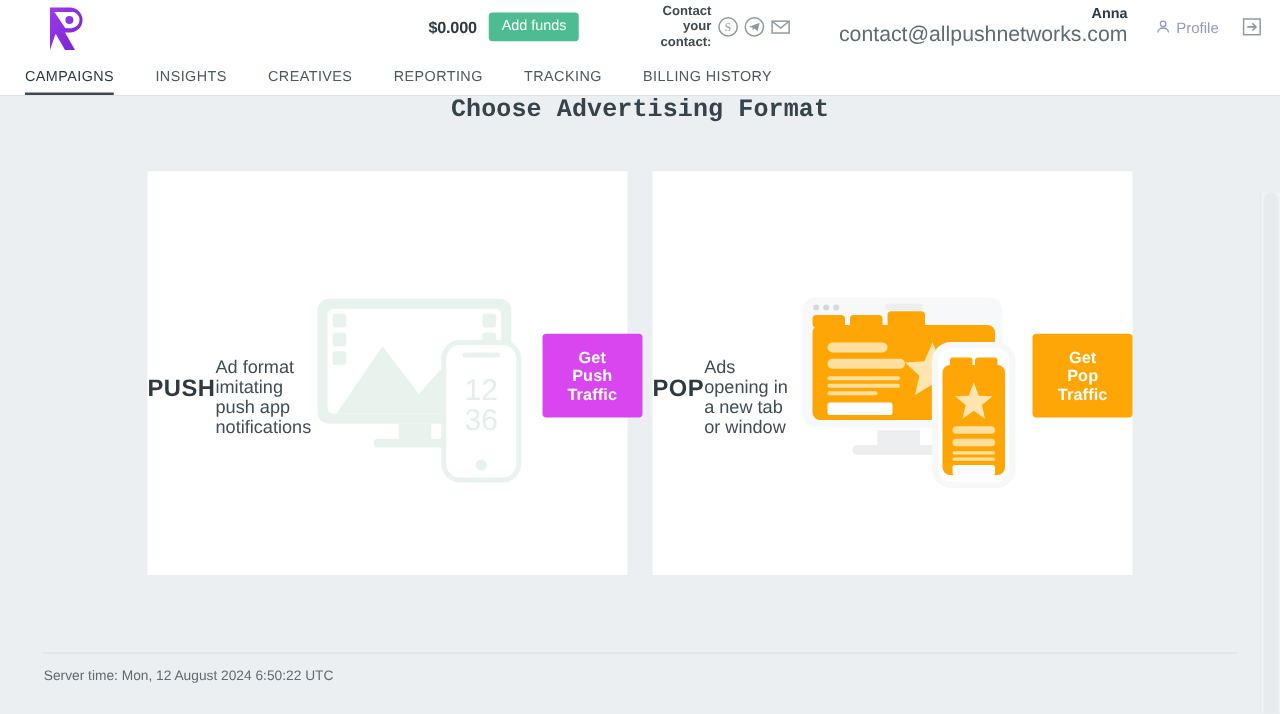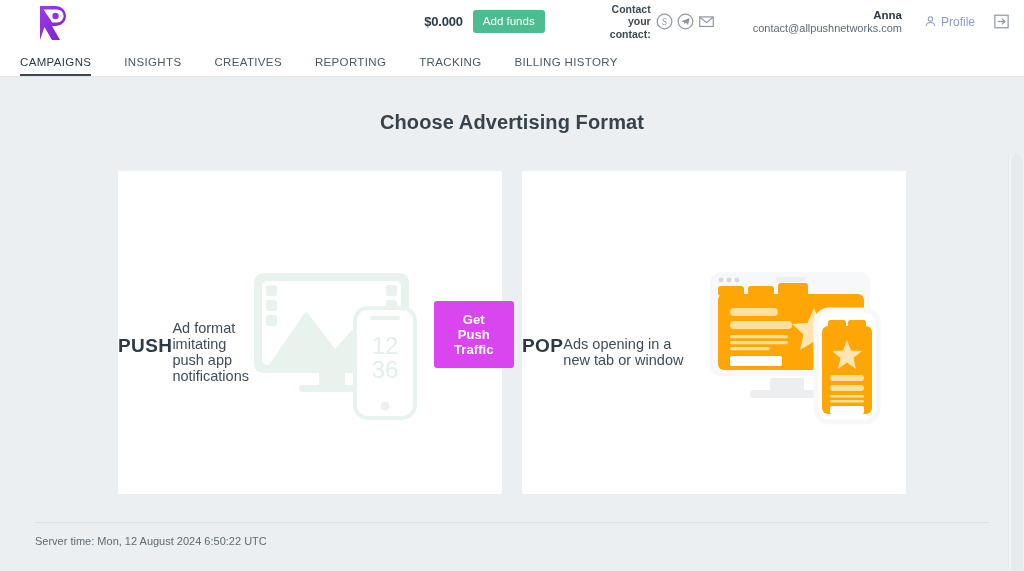--- a/index.html
+++ b/index.html
@@ -78,21 +78,21 @@
     text-align: right;
     line-height: 1.1;
   }
   .user-name {
     font-size: 11.5px;
     font-weight: bold;
     color: #2b3a44;
     display: block;
   }
   .user-email {
-    font-size: 11px;
+    font-size: 17px;
     color: #5d6b75;
     display: block;
     margin-top: 1px;
   }
   .profile-link {
     display: flex;
     align-items: center;
     gap: 4px;
     margin-left: 22px;
     color: #8f9bc4;
@@ -139,22 +139,22 @@
   .main {
     height: 493px;
     background: #eceff1;
     position: relative;
   }
   .page-title {
     text-align: center;
     font-size: 20px;
     font-weight: bold;
     color: #35434c;
-    padding-top: 34px;
     letter-spacing: 0.1px;
+    font-family: Liberation Mono, monospace;
   }
   .cards {
     display: flex;
     justify-content: center;
     gap: 20px;
     margin-top: 37px;
   }
   .card {
     width: 384px;
     height: 323px;
@@ -397,20 +397,21 @@
           <path d="M143 74 L147 84.5 L158 85 L149.5 92 L152 103 L143 96.5 L134 103 L136.5 92 L128 85 L139 84.5 Z" fill="#ffe6b0"></path>
           <g fill="#ffdf9e">
             <rect x="126" y="109" width="34" height="6" rx="3"></rect>
             <rect x="126" y="119" width="34" height="6" rx="3"></rect>
             <rect x="126" y="129" width="34" height="2.6" rx="1.3"></rect>
             <rect x="126" y="134" width="34" height="2.6" rx="1.3"></rect>
           </g>
           <rect x="126" y="140" width="34" height="8" rx="2" fill="#ffffff"></rect>
         </svg>
       </div>
+      <button class="card-btn btn-pop">Get Pop Traffic</button>
     </div>
 
   </div>
 
   <div class="footer">
     <div class="footer-divider"></div>
     <div class="server-time">Server time: Mon, 12 August 2024 6:50:22 UTC</div>
   </div>
 
   <div class="scroll-gutter">

